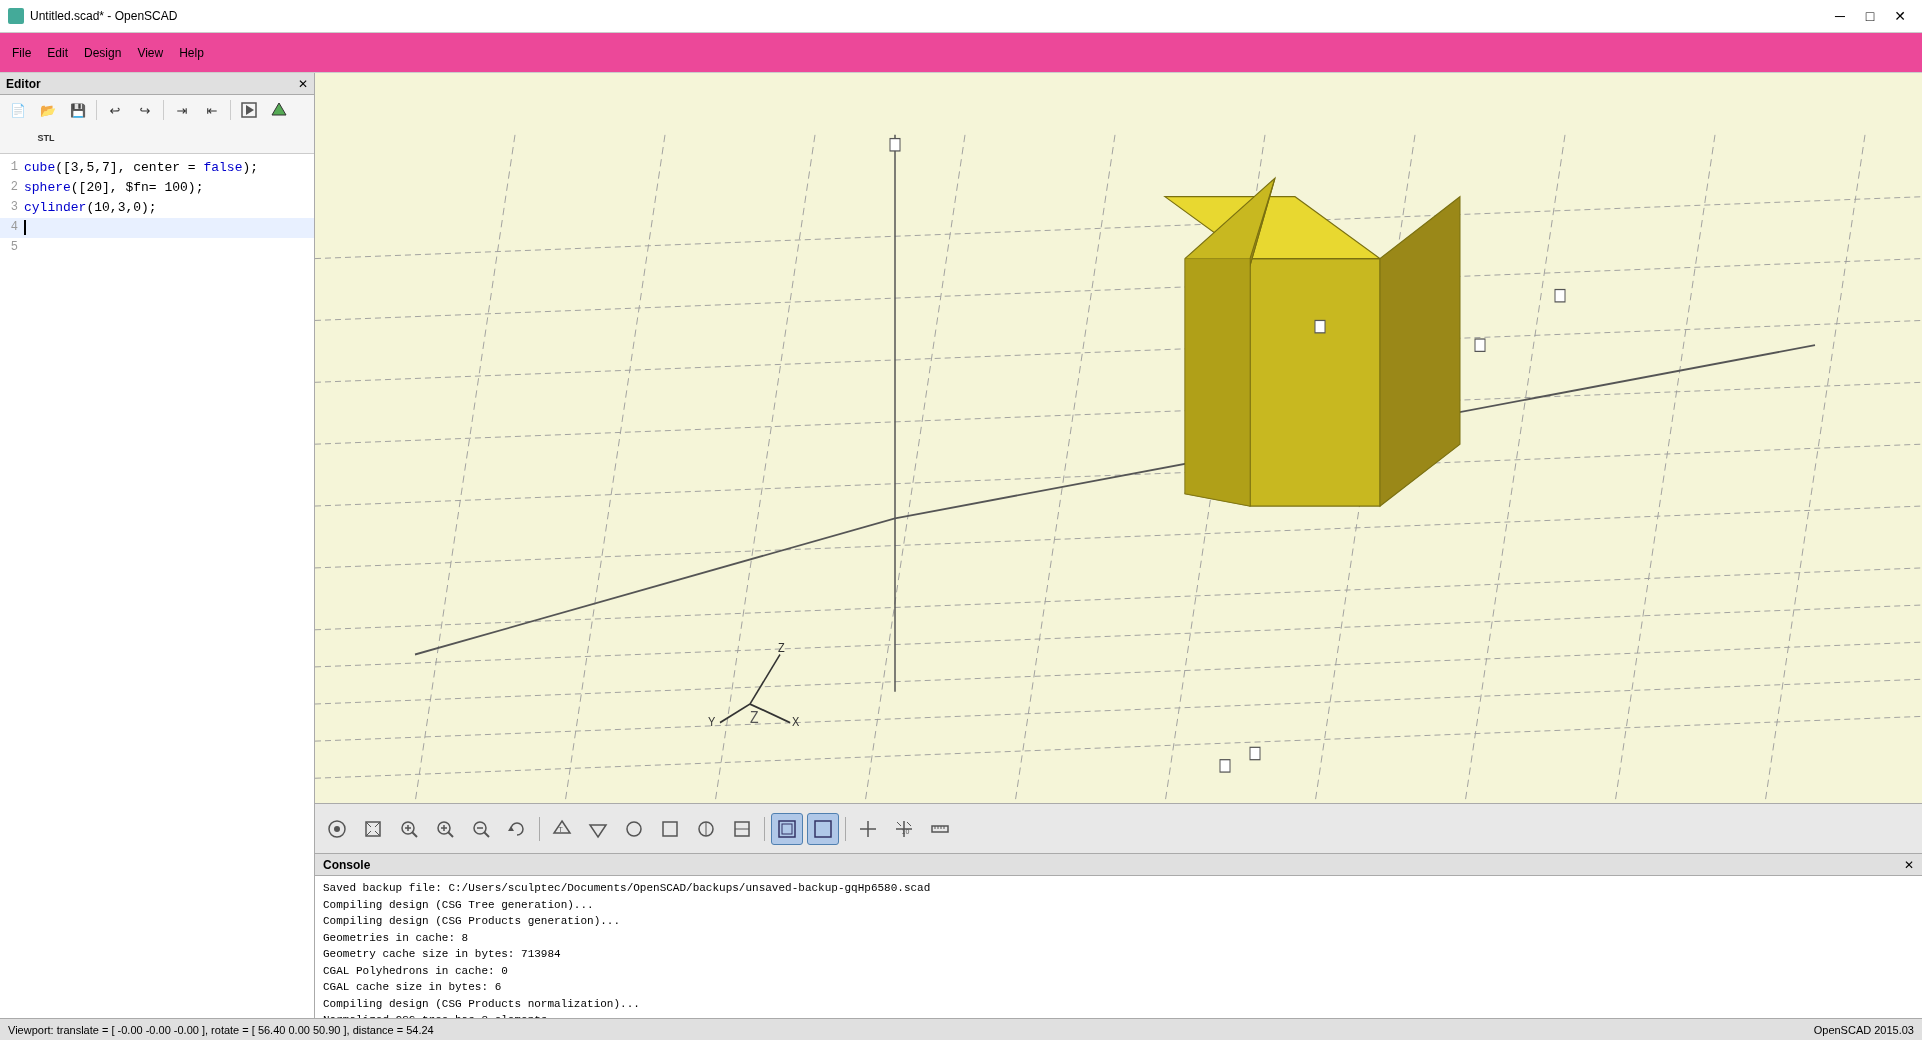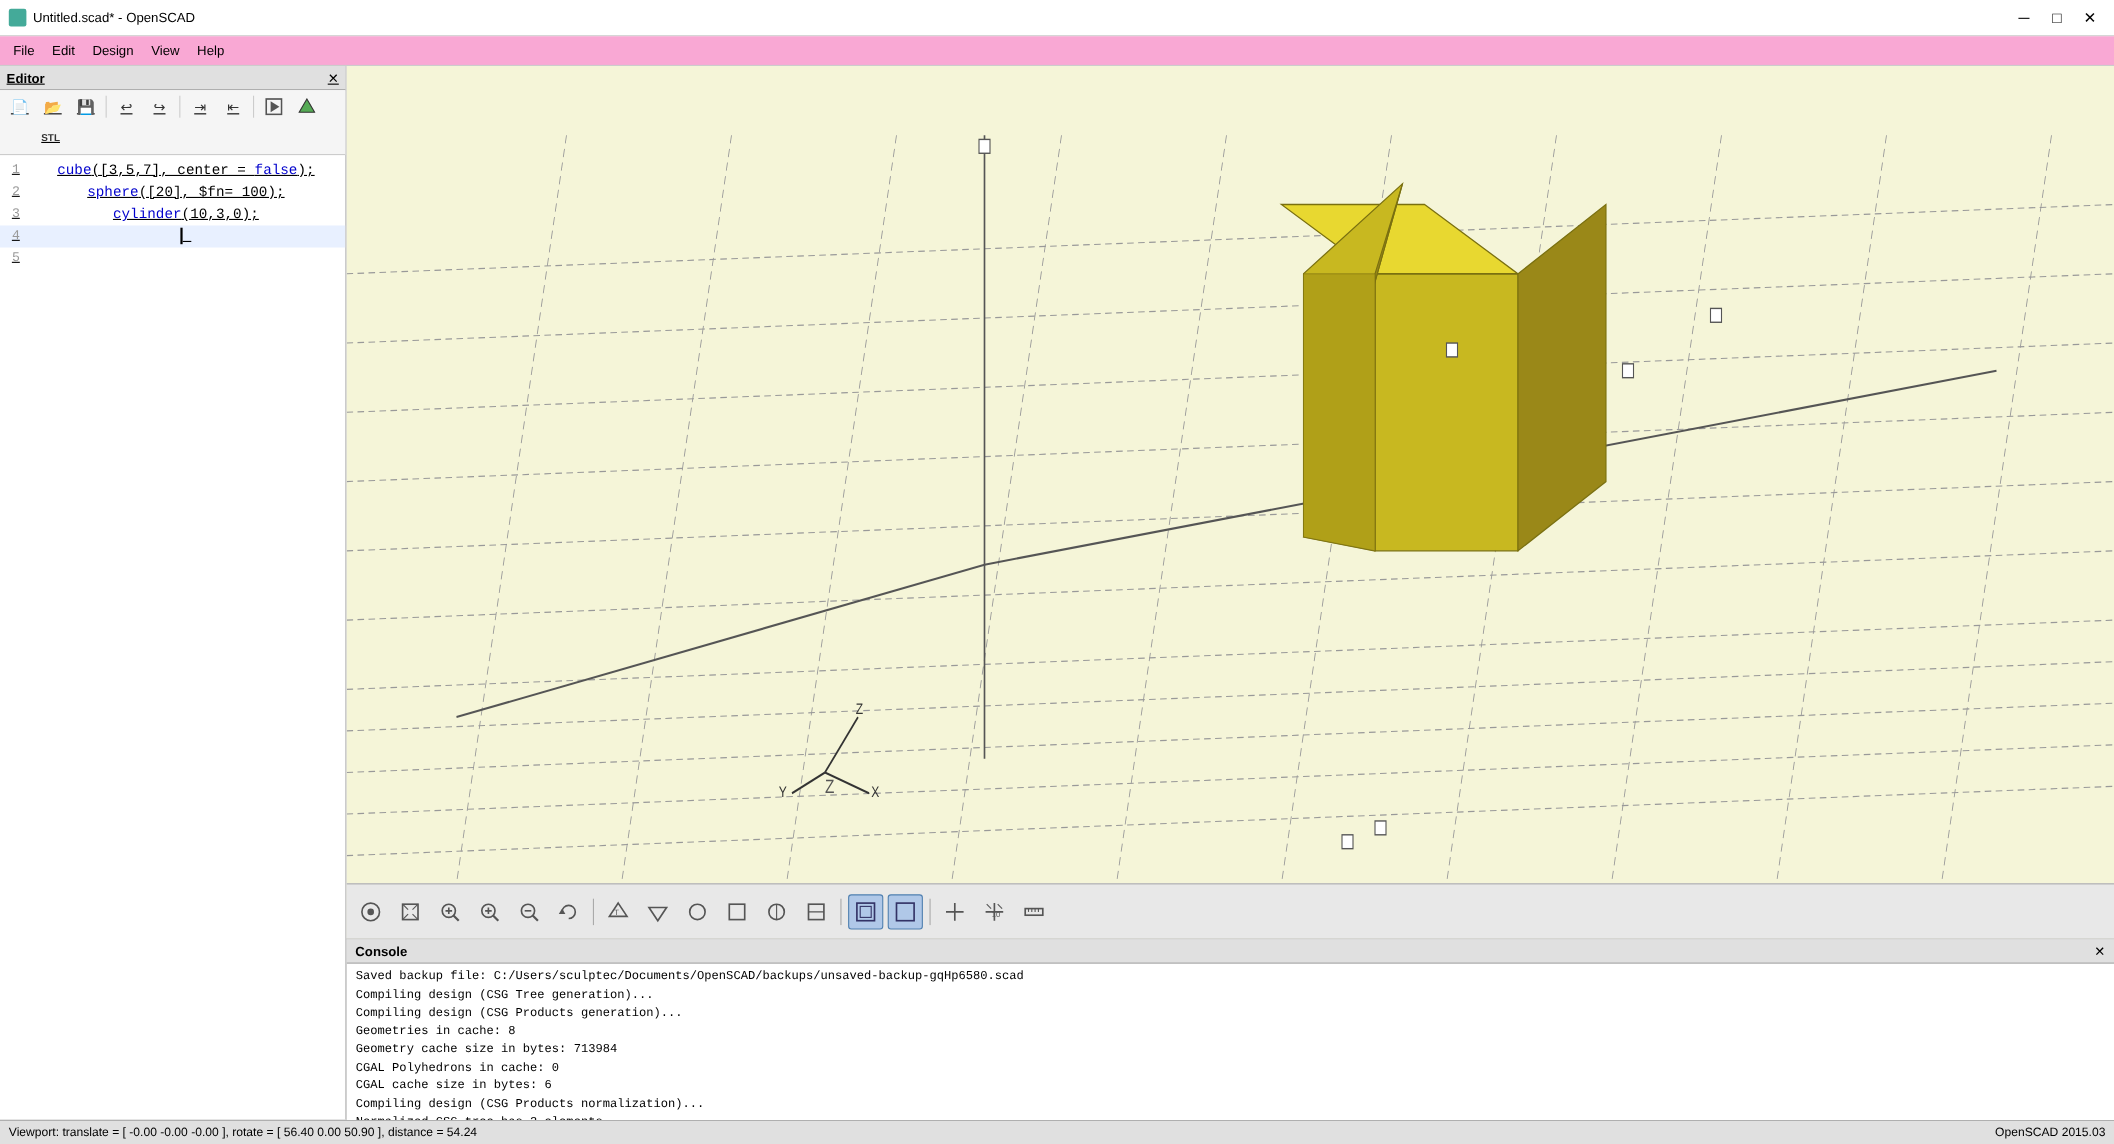--- a/index.html
+++ b/index.html
@@ -52,22 +52,22 @@
       align-items: center;
       justify-content: center;
       cursor: pointer;
       font-size: 14px;
       border: none;
       background: transparent;
     }
 
     
     .menu-bar {
-      background: #f9a8d4;
-      height: 27px;
+      background: #ec4899;
+      height: 40px;
       display: flex;
       align-items: center;
       border-bottom: 1px solid #ccc;
       flex-shrink: 0;
       padding: 0 4px;
     }
     .menu-item {
       padding: 2px 8px;
       cursor: pointer;
       font-size: 12px;
@@ -81,21 +81,20 @@
     }
 
     
     .editor-panel {
       width: 315px;
       display: flex;
       flex-direction: column;
       border-right: 1px solid #aaa;
       flex-shrink: 0;
       background: #fff;
-      text-decoration: underline;
     }
     .editor-header {
       background: #e0e0e0;
       padding: 2px 6px;
       font-size: 12px;
       font-weight: bold;
       display: flex;
       align-items: center;
       justify-content: space-between;
       border-bottom: 1px solid #aaa;
@@ -158,21 +157,20 @@
       color: #999;
       user-select: none;
       flex-shrink: 0;
       font-size: 12px;
       line-height: 1.5;
     }
     .line-content {
       flex: 1;
       white-space: pre;
       line-height: 1.5;
-      text-align: center;
     }
     .cursor-line {
       background: #e8f0ff;
     }
     .kw-blue { color: #0000cc; }
 
     
     .viewport-area {
       flex: 1;
       display: flex;

